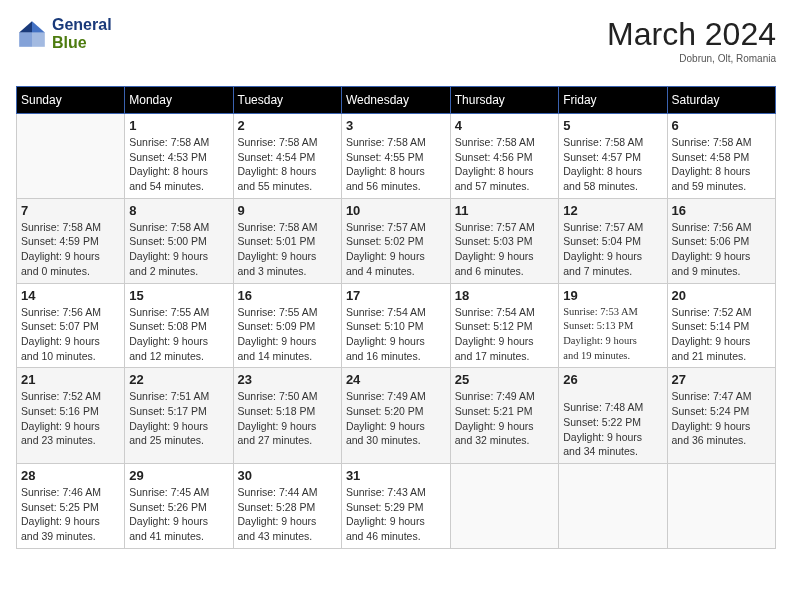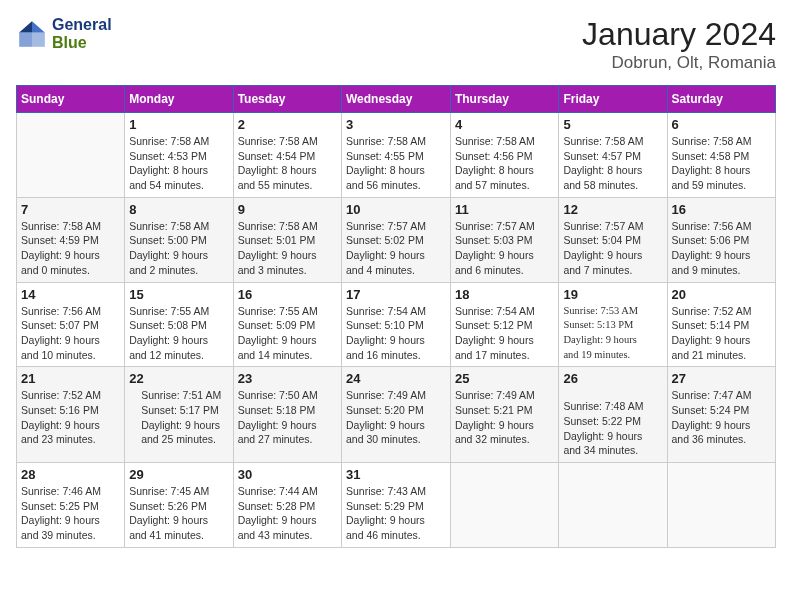--- a/index.html
+++ b/index.html
@@ -7,55 +7,55 @@
       font-family: Arial, sans-serif;
       background: #fff;
       width: 792px;
       min-height: 612px;
       padding: 16px;
     }
     .header {
       display: flex;
       justify-content: space-between;
       align-items: flex-start;
-      margin-bottom: 12px;
+      margin-bottom: 22px;
     }
     .logo {
       display: flex;
       align-items: center;
       gap: 4px;
     }
     .logo-icon {
       width: 32px;
       height: 32px;
     }
     .title-block {
       text-align: right;
     }
     .month-title {
       font-size: 32px;
       font-weight: normal;
       color: #222;
     }
     .location {
-      font-size: 17px;
+      font-size: 10px;
       color: #555;
     }
     table {
       width: 100%;
       border-collapse: collapse;
       font-size: 11px;
     }
     thead tr th {
-      background-color: #a21caf;
+      background-color: #000000;
       color: #fff;
       padding: 6px 4px;
       text-align: left;
       font-size: 12px;
-      font-weight: bold;
+      font-weight: normal;
       border: 1px solid #3a62b0;
     }
     tbody tr td {
       border: 1px solid #ccc;
       vertical-align: top;
       padding: 4px;
       width: 110px;
       min-height: 80px;
       background: #fff;
     }
@@ -88,21 +88,21 @@
       <polygon points="20,4 4,18 20,18" fill="#1a3a7a"></polygon>
       <polygon points="4,18 20,18 20,36 4,36" fill="#4472c4" opacity="0.6"></polygon>
       <polygon points="20,18 36,18 36,36 20,36" fill="#4472c4" opacity="0.4"></polygon>
     </svg>
     <div>
       <div style="font-size:16px;font-weight:bold;color:#1a3a7a;">General</div>
       <div style="font-size:16px;font-weight:bold;color:#4d7c0f;">Blue</div>
     </div>
   </div>
   <div class="title-block">
-    <div class="month-title">January 2024</div>
+    <div class="month-title">March 2024</div>
     <div class="location">Dobrun, Olt, Romania</div>
   </div>
 </div>
 
 <table>
   <thead>
     <tr>
     <th>Sunday</th>
         <th>Monday</th>
         <th>Tuesday</th>
@@ -263,21 +263,21 @@
       <tr>
         <td>
           <div class="day-num">21</div>
           <div class="day-info" style="white-space: pre-line;">Sunrise: 7:52 AM
 Sunset: 5:16 PM
 Daylight: 9 hours
 and 23 minutes.</div>
         </td>
         <td>
           <div class="day-num">22</div>
-          <div class="day-info" style="white-space: pre-line; margin-left: 12px;">Sunrise: 7:51 AM
+          <div class="day-info" style="white-space: pre-line;">Sunrise: 7:51 AM
 Sunset: 5:17 PM
 Daylight: 9 hours
 and 25 minutes.</div>
         </td>
         <td>
           <div class="day-num">23</div>
           <div class="day-info" style="white-space: pre-line;">Sunrise: 7:50 AM
 Sunset: 5:18 PM
 Daylight: 9 hours
 and 27 minutes.</div>

